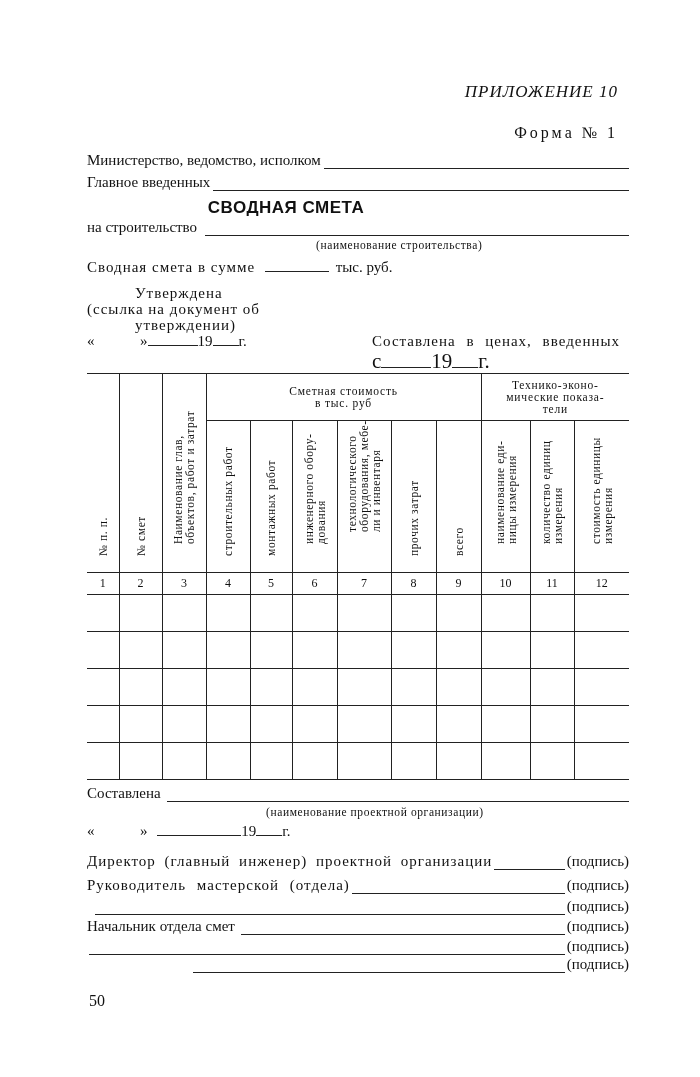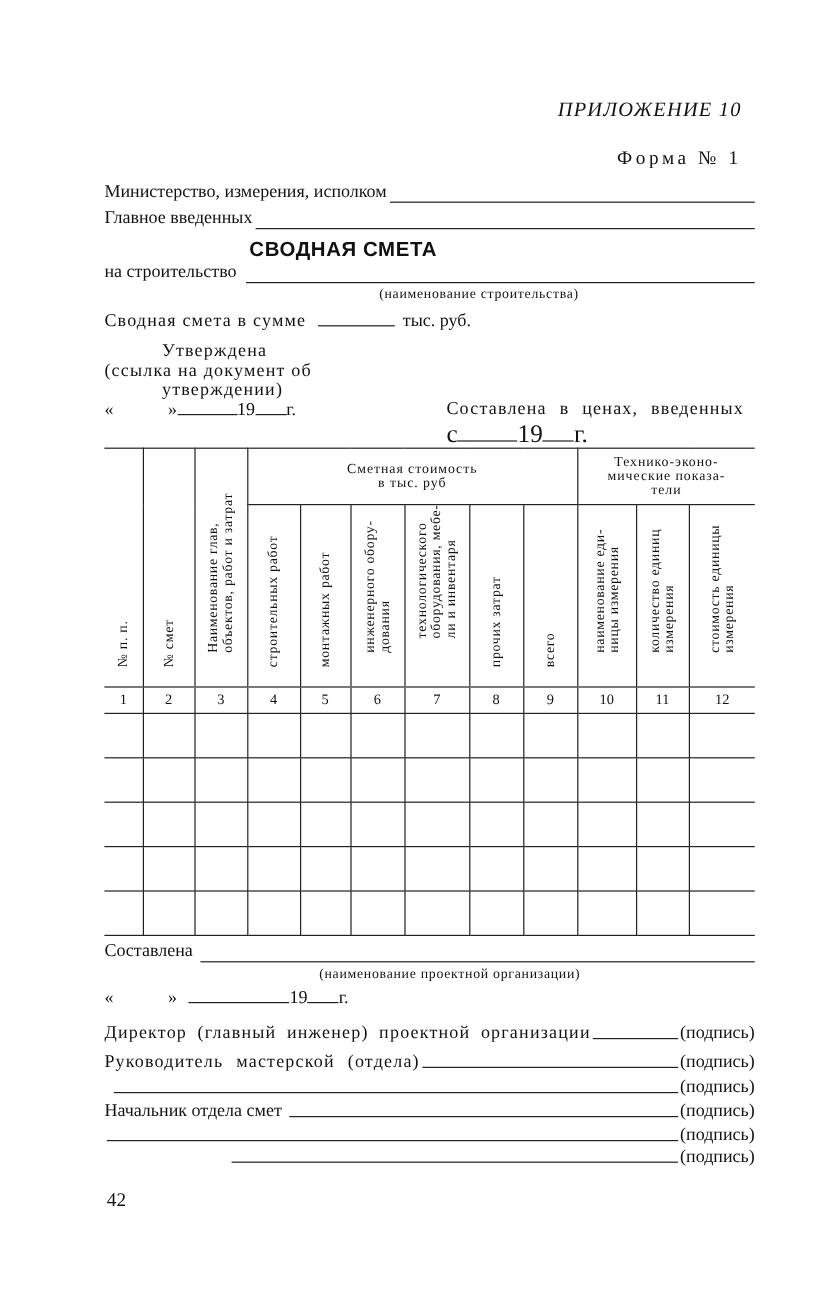--- a/index.html
+++ b/index.html
@@ -20,32 +20,32 @@
   table.grid td, table.grid th { border-left:1px solid #222; border-right:1px solid #222; padding:0; font-weight:normal; }
   table.grid tr.topline th { border-top:1.5px solid #222; }
   table.grid .first { border-left:none !important; }
   table.grid .last { border-right:none !important; }
   .vert { height:150px; position:relative; }
   .vert span { position:absolute; left:50%; bottom:4px; transform-origin:0 0;
                transform:rotate(-90deg) translate(0,-50%); white-space:nowrap; line-height:12px; font-size:11.5px; letter-spacing:0.6px; text-align:left; }
   .grp { height:46px; text-align:center; vertical-align:middle; line-height:12px; letter-spacing:0.8px; border-bottom:1.5px solid #222; }
   .num td { text-align:center; height:21px; border-top:1px solid #222; border-bottom:1.5px solid #222; font-size:12px; }
   .datarow td { height:36px; border-bottom:1.5px solid #222; }
-  .sig-row { position:absolute; left:87px; width:542px; display:flex; font-size:15px; }
+  .sig-row { position:absolute; left:87px; width:542px; display:flex; align-items:flex-end; font-size:15px; }
   .sig-row .fill { flex:1; border-bottom:1px solid #222; height:12px; margin:0 2px; }
   .page-num { left:89px; top:992px; font-size:16px; }
 </style>
 </head>
 <body>
 
 <div class="abs appendix">ПРИЛОЖЕНИЕ 10</div>
 <div class="abs form-no">Форма № 1</div>
 
 <div class="line-row" style="top:152px;">
-  <span>Министерство, измерения, исполком</span>
+  <span>Министерство, ведомство, исполком</span>
   <span class="fill"></span>
 </div>
 <div class="line-row" style="top:174px;">
   <span>Главное введенных</span>
   <span class="fill"></span>
 </div>
 
 <div class="abs title">СВОДНАЯ СМЕТА</div>
 
 <div class="line-row" style="top:219px;">
@@ -276,13 +276,13 @@
 </div>
 <div class="sig-row" style="top:938px;">
   <span class="fill"></span>
   <span>(подпись)</span>
 </div>
 <div class="sig-row" style="top:956px; left:189px; width:440px;">
   <span class="fill" style="margin-left:4px"></span>
   <span>(подпись)</span>
 </div>
 
-<div class="abs page-num">42</div>
+<div class="abs page-num">50</div>
 
 </body></html>

